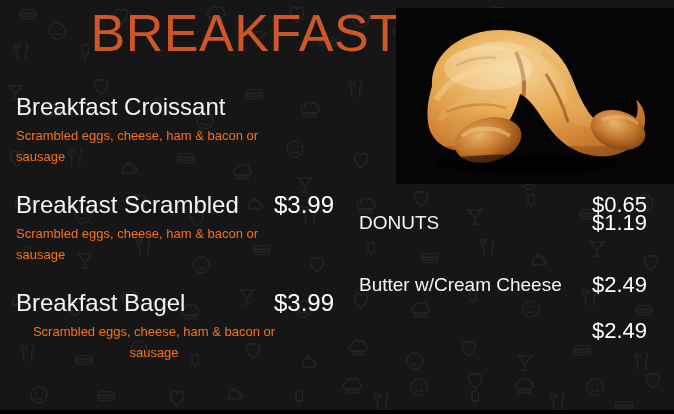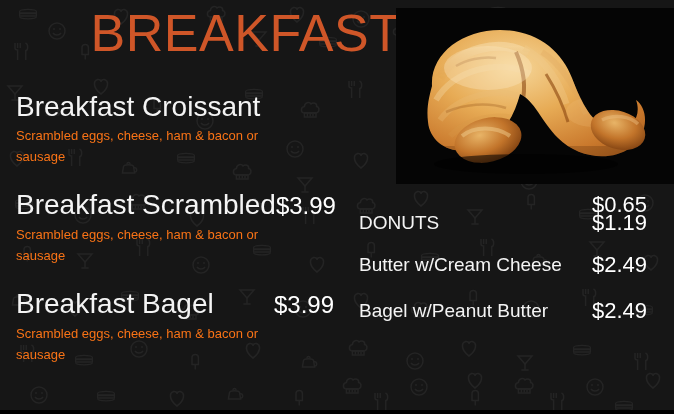--- a/index.html
+++ b/index.html
@@ -52,21 +52,21 @@
     top: 92px;
     width: 318px;
   }
   .l-item { position: relative; margin-bottom: 18px; }
   .l-head {
     display: flex;
     align-items: baseline;
     justify-content: space-between;
   }
   .l-name {
-    font-size: 28px;
+    font-size: 24px;
     line-height: 30px;
     color: #f4f4f4;
     font-weight: 400;
     white-space: nowrap;
   }
   .l-price {
     font-size: 24px;
     line-height: 30px;
     color: #ffffff;
     font-weight: 400;
@@ -338,46 +338,45 @@
     </div>
 
     <div class="l-item" style="margin-top:23px;">
       <div class="l-head">
         <span class="l-name">Breakfast Scrambled</span>
         <span class="l-price">$3.99</span>
       </div>
       <div class="l-desc">Scrambled eggs, cheese, ham &amp; bacon or sausage</div>
     </div>
 
-    <div class="l-item" style="margin-top:23px;">
+    <div class="l-item" style="margin-top:23px;text-align:center;">
       <div class="l-head">
         <span class="l-name">Breakfast Bagel</span>
         <span class="l-price">$3.99</span>
       </div>
       <div class="l-desc">Scrambled eggs, cheese, ham &amp; bacon or sausage</div>
     </div>
 
   </div>
 
   <div id="right-col">
 
     <div class="r-row" style="margin-bottom:18px;">
       <span class="r-price">$0.65</span>
     </div>
 
-    <div class="r-row" style="margin-bottom:16px;">
+    <div class="r-row" style="margin-bottom:36px;">
       <span class="r-name">DONUTS</span>
       <span class="r-price">$1.19</span>
     </div>
 
     <div class="r-row" style="margin-bottom:20px;">
       <span class="r-name">Butter w/Cream Cheese</span>
       <span class="r-price">$2.49</span>
     </div>
 
     <div class="r-row">
-      <span class="r-name">Bagel w/Peanut Butter</span>
       <span class="r-price">$2.49</span>
     </div>
 
   </div>
 
 </div>
 
 </body></html>

